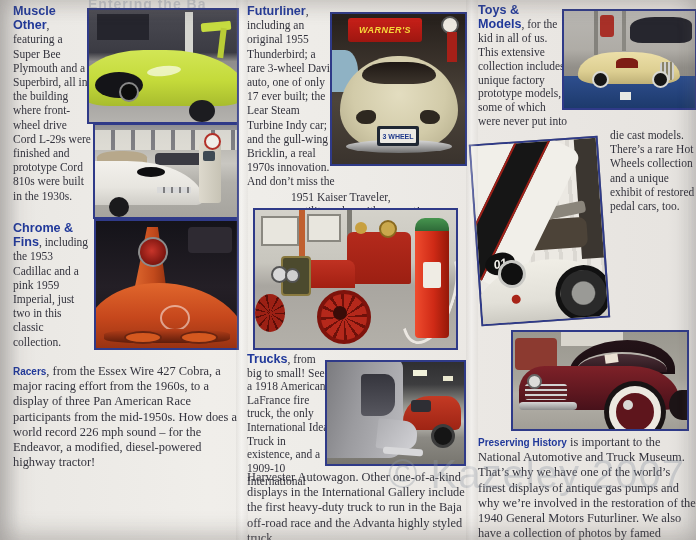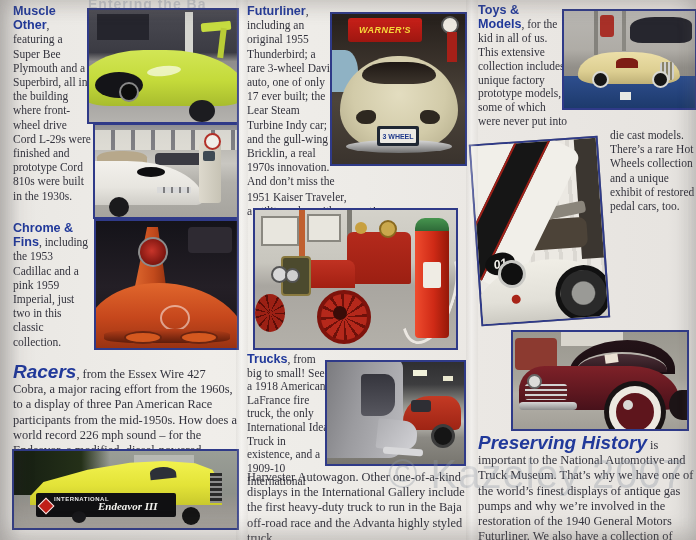--- a/index.html
+++ b/index.html
@@ -8,22 +8,22 @@
     background:linear-gradient(90deg,#d7d5d2 0,#eae8e4 3%,#f0eeea 30%,#edeBE7 52%,#ebe8e4 68%,#e7e4e0 96%,#d9d7d4 100%);
     font-family:"Liberation Serif", serif;color:#33333d;
   }
   .vig{position:absolute;inset:0;pointer-events:none;
     box-shadow:inset 0 8px 18px rgba(110,105,100,.18), inset 0 -10px 20px rgba(110,105,100,.20), inset 14px 0 22px rgba(100,95,92,.16);}
   .fold{position:absolute;top:0;height:540px;width:12px;pointer-events:none;
     background:linear-gradient(90deg,rgba(90,88,86,.07),rgba(255,255,255,.30) 45%,rgba(90,88,86,.05));}
   .txt{position:absolute;font-size:11.5px;line-height:14.2px;}
   .txt-big{font-size:12.4px;line-height:15.2px;}
   .hd{font-family:"Liberation Sans",sans-serif;font-weight:bold;color:#21399a;font-size:12.6px;}
-  .hd-big{font-size:19px;font-style:italic;}
-  .blockline{display:block;}
+  .hd-big{font-size:10px;}
+  .blockline{display:block;margin-left:44px;}
   .photo{position:absolute;border:2px solid #2f3a88;overflow:hidden;background:#777;}
   .abs{position:absolute;}
   .watermark{position:absolute;left:388px;top:452px;width:320px;font-family:"Liberation Sans",sans-serif;
     font-size:40px;color:#8f98a4;opacity:.34;letter-spacing:1px;white-space:nowrap;pointer-events:none;}
   .ghost{position:absolute;left:88px;top:-4px;font-family:"Liberation Sans",sans-serif;font-weight:bold;
     font-size:14px;color:#a8aeba;opacity:.55;filter:blur(.7px);letter-spacing:1px;}
 </style>
 </head>
 <body>
 
@@ -75,35 +75,20 @@
     <div class="abs" style="left:64px;top:84px;width:26px;height:22px;border:2px solid rgba(255,255,255,.5);border-radius:50%;"></div>
     <div class="abs" style="left:8px;top:108px;width:126px;height:14px;background:linear-gradient(180deg,#b8401a,#5e1c0a);border-radius:40% 40% 30% 30%;"></div>
     <div class="abs" style="left:28px;top:110px;width:34px;height:9px;background:#d4581f;border:2px solid #6a2410;border-radius:50%;"></div>
     <div class="abs" style="left:84px;top:110px;width:34px;height:9px;background:#d4581f;border:2px solid #6a2410;border-radius:50%;"></div>
   </div>
 
   <p class="txt txt-big" style="left:13px;top:364px;width:225px;margin:0;">
     <span class="hd hd-big">Racers</span><span>, from the Essex Wire 427 Cobra, a major racing effort from the 1960s, to a display of three Pan American Race participants from the mid-1950s. How does a world record 226 mph sound – for the Endeavor, a modified, diesel-powered highway tractor!</span>
   </p>
 
-  <div class="photo" style="left:12px;top:449px;width:223px;height:77px;">
-    <div class="abs" style="inset:0;background:linear-gradient(180deg,#9a9e96 0%,#8d908a 55%,#97948e 70%,#a7a49e 100%);"></div>
-    <div class="abs" style="left:0;top:0;width:96px;height:44px;background:linear-gradient(90deg,#151d12 0%,#243018 70%,rgba(36,48,24,0));"></div>
-    <div class="abs" style="left:120px;top:4px;width:60px;height:22px;background:#c4c6c0;opacity:.7;"></div>
-    <div class="abs" style="left:16px;top:10px;width:192px;height:44px;background:linear-gradient(180deg,#f2f24e 0%,#e3e338 55%,#c9c92c 100%);clip-path:polygon(0 80%,7% 48%,30% 20%,52% 4%,70% 0,86% 5%,95% 20%,100% 55%,100% 100%,0 100%);"></div>
-    <div class="abs" style="left:136px;top:16px;width:26px;height:12px;background:#2c3038;border-radius:40% 60% 0 0;transform:rotate(-6deg);"></div>
-    <div class="abs" style="left:196px;top:22px;width:12px;height:30px;background:repeating-linear-gradient(180deg,#2a2a2a 0 3px,#8c8c8c 3px 5px);"></div>
-    <div class="abs" style="left:22px;top:42px;width:140px;height:24px;background:#101012;border-radius:2px;">
-      <div class="abs" style="left:4px;top:7px;width:10px;height:10px;background:#c02018;border:1px solid #eee;transform:rotate(45deg);"></div>
-      <span class="abs" style="left:18px;top:3px;font-family:'Liberation Sans',sans-serif;font-weight:bold;font-size:6px;color:#e8e8e8;letter-spacing:.5px;">INTERNATIONAL</span>
-      <span class="abs" style="left:62px;top:7px;font-family:'Liberation Serif',serif;font-style:italic;font-weight:bold;font-size:11px;color:#f2f2ee;">Endeavor III</span>
-    </div>
-    <div class="abs" style="left:168px;top:56px;width:18px;height:18px;background:#141414;border-radius:50%;"></div>
-    <div class="abs" style="left:58px;top:60px;width:14px;height:12px;background:#17171a;border-radius:50%;"></div>
-  </div>
 
   <p class="txt" style="left:247px;top:4px;width:88px;margin:0;">
     <span class="hd">Futurliner</span><span>, including an original 1955 Thunderbird; a rare 3-wheel Davis auto, one of only 17 ever built; the Lear Steam Turbine Indy car; and the gull-wing Bricklin, a real 1970s innovation. And don’t miss the</span>
   </p>
   <p class="txt" style="left:247px;top:190px;width:190px;margin:0;">
     <span class="blockline">1951 Kaiser Traveler,</span>
     <span class="blockline">a utility sedan with a secret!</span>
   </p>
 
   <div class="photo" style="left:330px;top:12px;width:133px;height:150px;">

